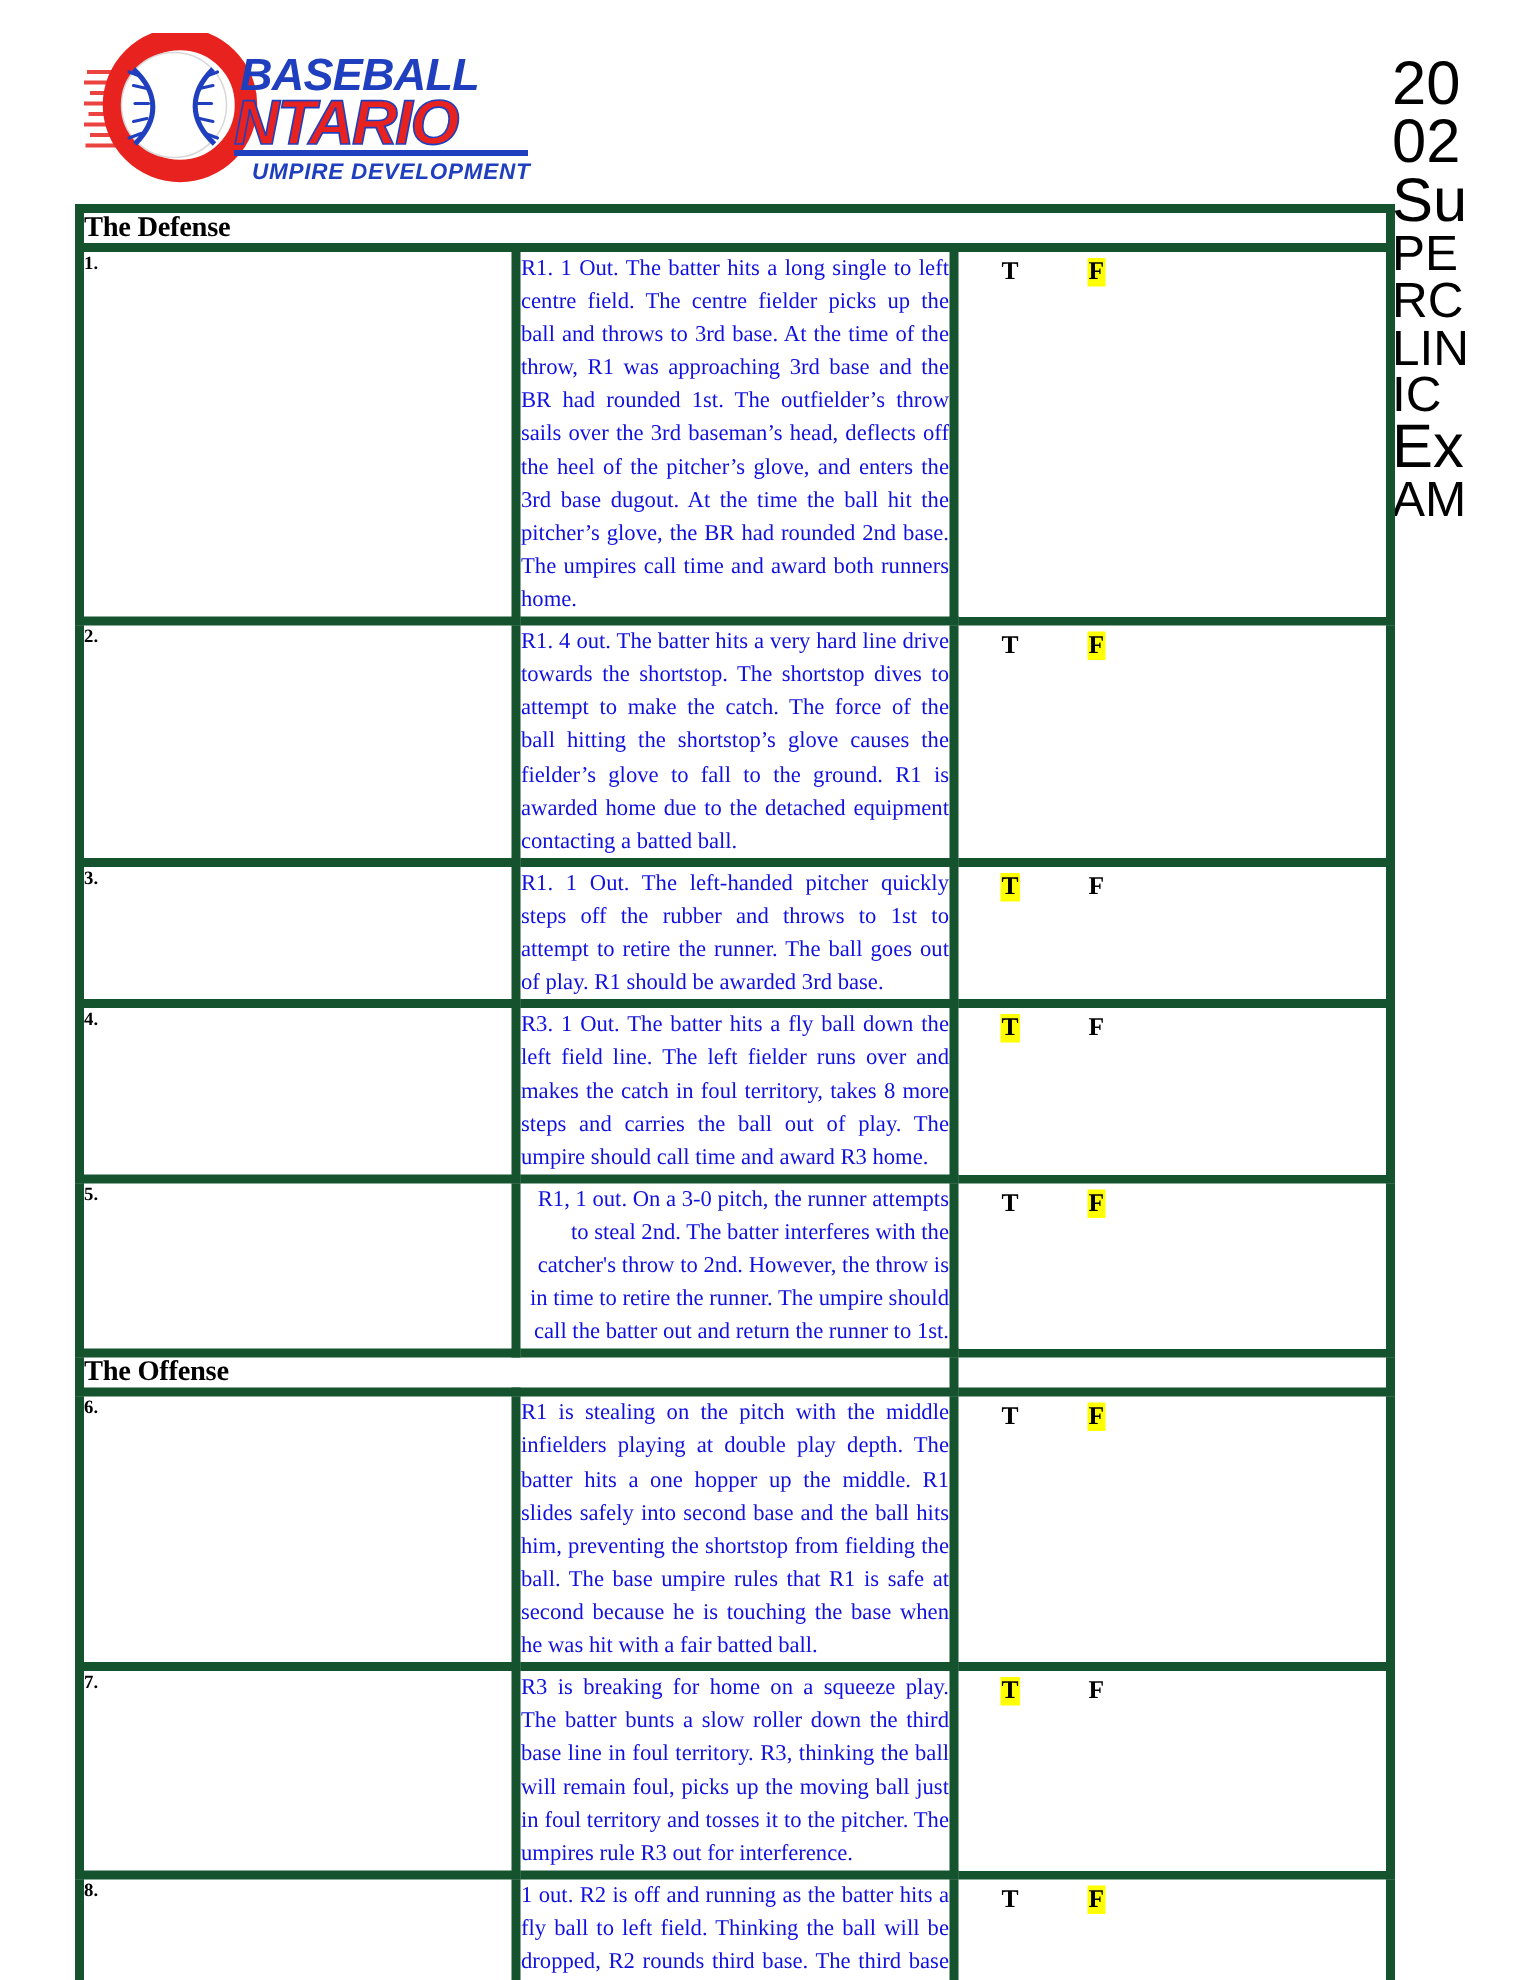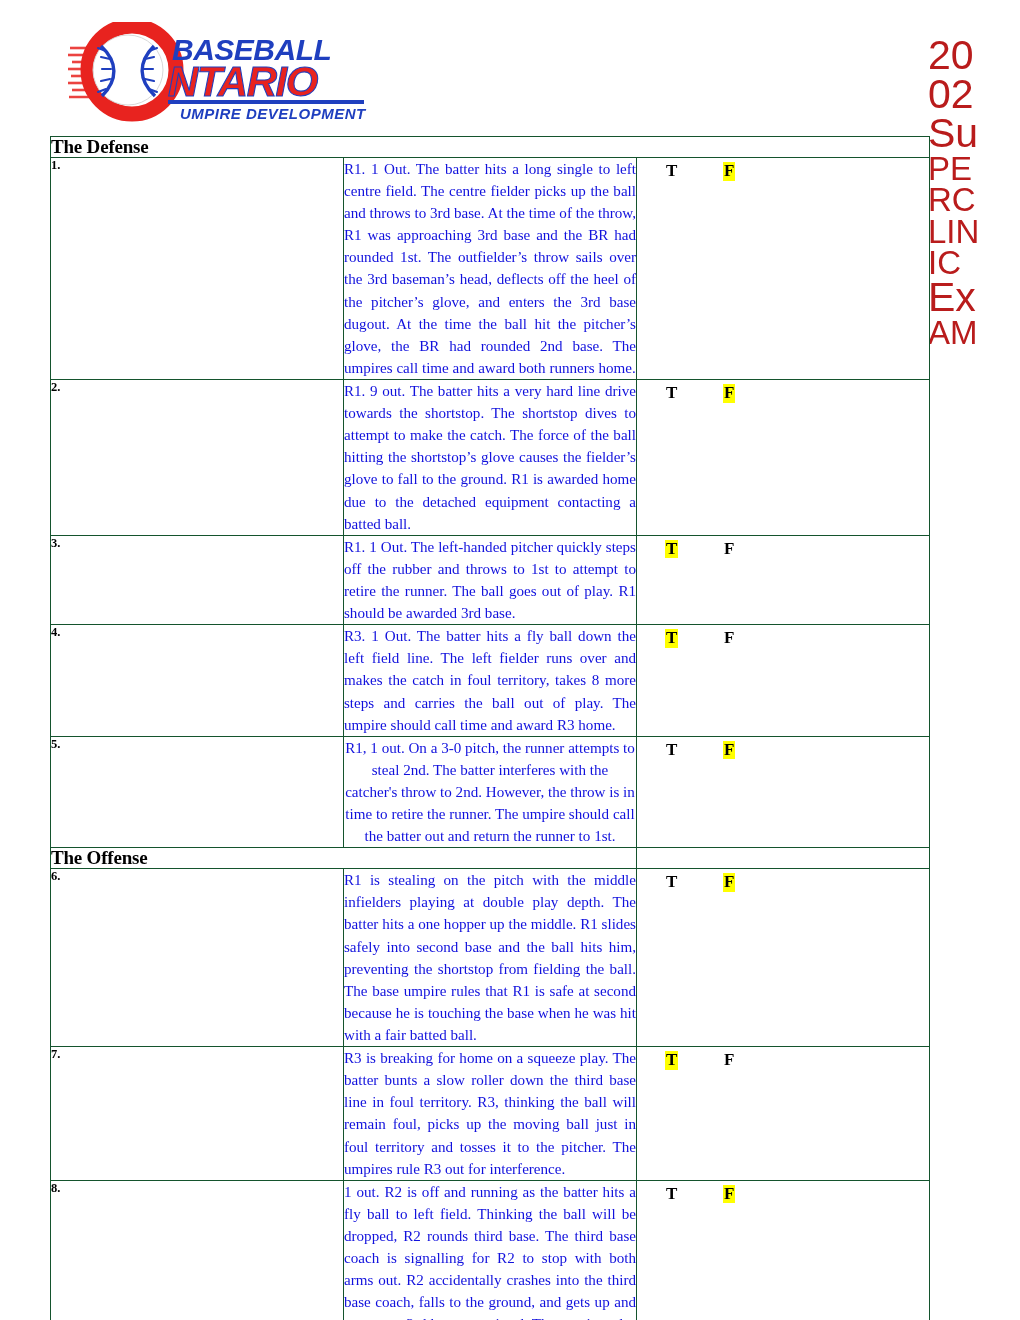--- a/index.html
+++ b/index.html
@@ -14,57 +14,57 @@
     font-family: "Liberation Serif", serif;
     overflow: hidden;
   }
 
   
   #watermark {
     position: absolute;
     left: 928px;
     top: 36px;
     width: 92px;
-    color: #b91c1c;
+    color: #000000;
     font-family: "Liberation Sans", sans-serif;
     font-weight: 400;
     line-height: 0.95;
     letter-spacing: 0px;
     white-space: nowrap;
     z-index: 0;
     -webkit-user-select: none;
     user-select: none;
   }
   #watermark .wline { display: block; }
   #watermark .big   { font-size: 41px; }
   #watermark .mid   { font-size: 33px; }
 
   
   #logo {
     position: absolute;
-    left: 68px;
+    left: 56px;
     top: 22px;
     width: 300px;
     height: 104px;
     z-index: 2;
   }
 
   
   #exam-table {
     position: absolute;
     left: 50px;
     top: 136px;
     width: 880px;
     border-collapse: collapse;
     table-layout: fixed;
     background: #ffffff;
     z-index: 3;
   }
   #exam-table td {
-    border: 1px solid #14532d;
+    border: 6px solid #14532d;
     vertical-align: top;
     padding: 0;
     background: #ffffff;
   }
 
   
   tr.section-row td {
     background: #c0c0c0;
     border-left: 1px solid #000;
     border-right: 1px solid #000;
@@ -100,21 +100,21 @@
   }
   td.qtext .body {
     color: #1111dd;
     text-decoration-skip-ink: none;
     font-size: 15.1px;
     line-height: 1.465;
     font-family: "Liberation Serif", serif;
     text-align: justify;
     display: block;
   }
-  td.qtext .body.left-align { text-align: center; }
+  td.qtext .body.left-align { text-align: right; }
 
   
   td.answers {
     width: 112px;
     position: relative;
     padding: 0;
   }
   td.answers .tf {
     position: absolute;
     top: 4px;
@@ -201,21 +201,21 @@
       </td>
       <td class="answers">
         <span class="tf t">T</span>
         <span class="tf f marked">F</span>
       </td>
     </tr>
 
     <tr>
       <td class="qnum">2.</td>
       <td class="qtext" style="height:100px;">
-        <span class="body">R1. 9 out. The batter hits a very hard line drive towards the shortstop. The shortstop dives to attempt to make the catch. The force of the ball hitting the shortstop’s glove causes the fielder’s glove to fall to the ground. R1 is awarded home due to the detached equipment contacting a batted ball.</span>
+        <span class="body">R1. 4 out. The batter hits a very hard line drive towards the shortstop. The shortstop dives to attempt to make the catch. The force of the ball hitting the shortstop’s glove causes the fielder’s glove to fall to the ground. R1 is awarded home due to the detached equipment contacting a batted ball.</span>
       </td>
       <td class="answers">
         <span class="tf t">T</span>
         <span class="tf f marked">F</span>
       </td>
     </tr>
 
     <tr>
       <td class="qnum">3.</td>
       <td class="qtext" style="height:50px;margin-top:31px;">

